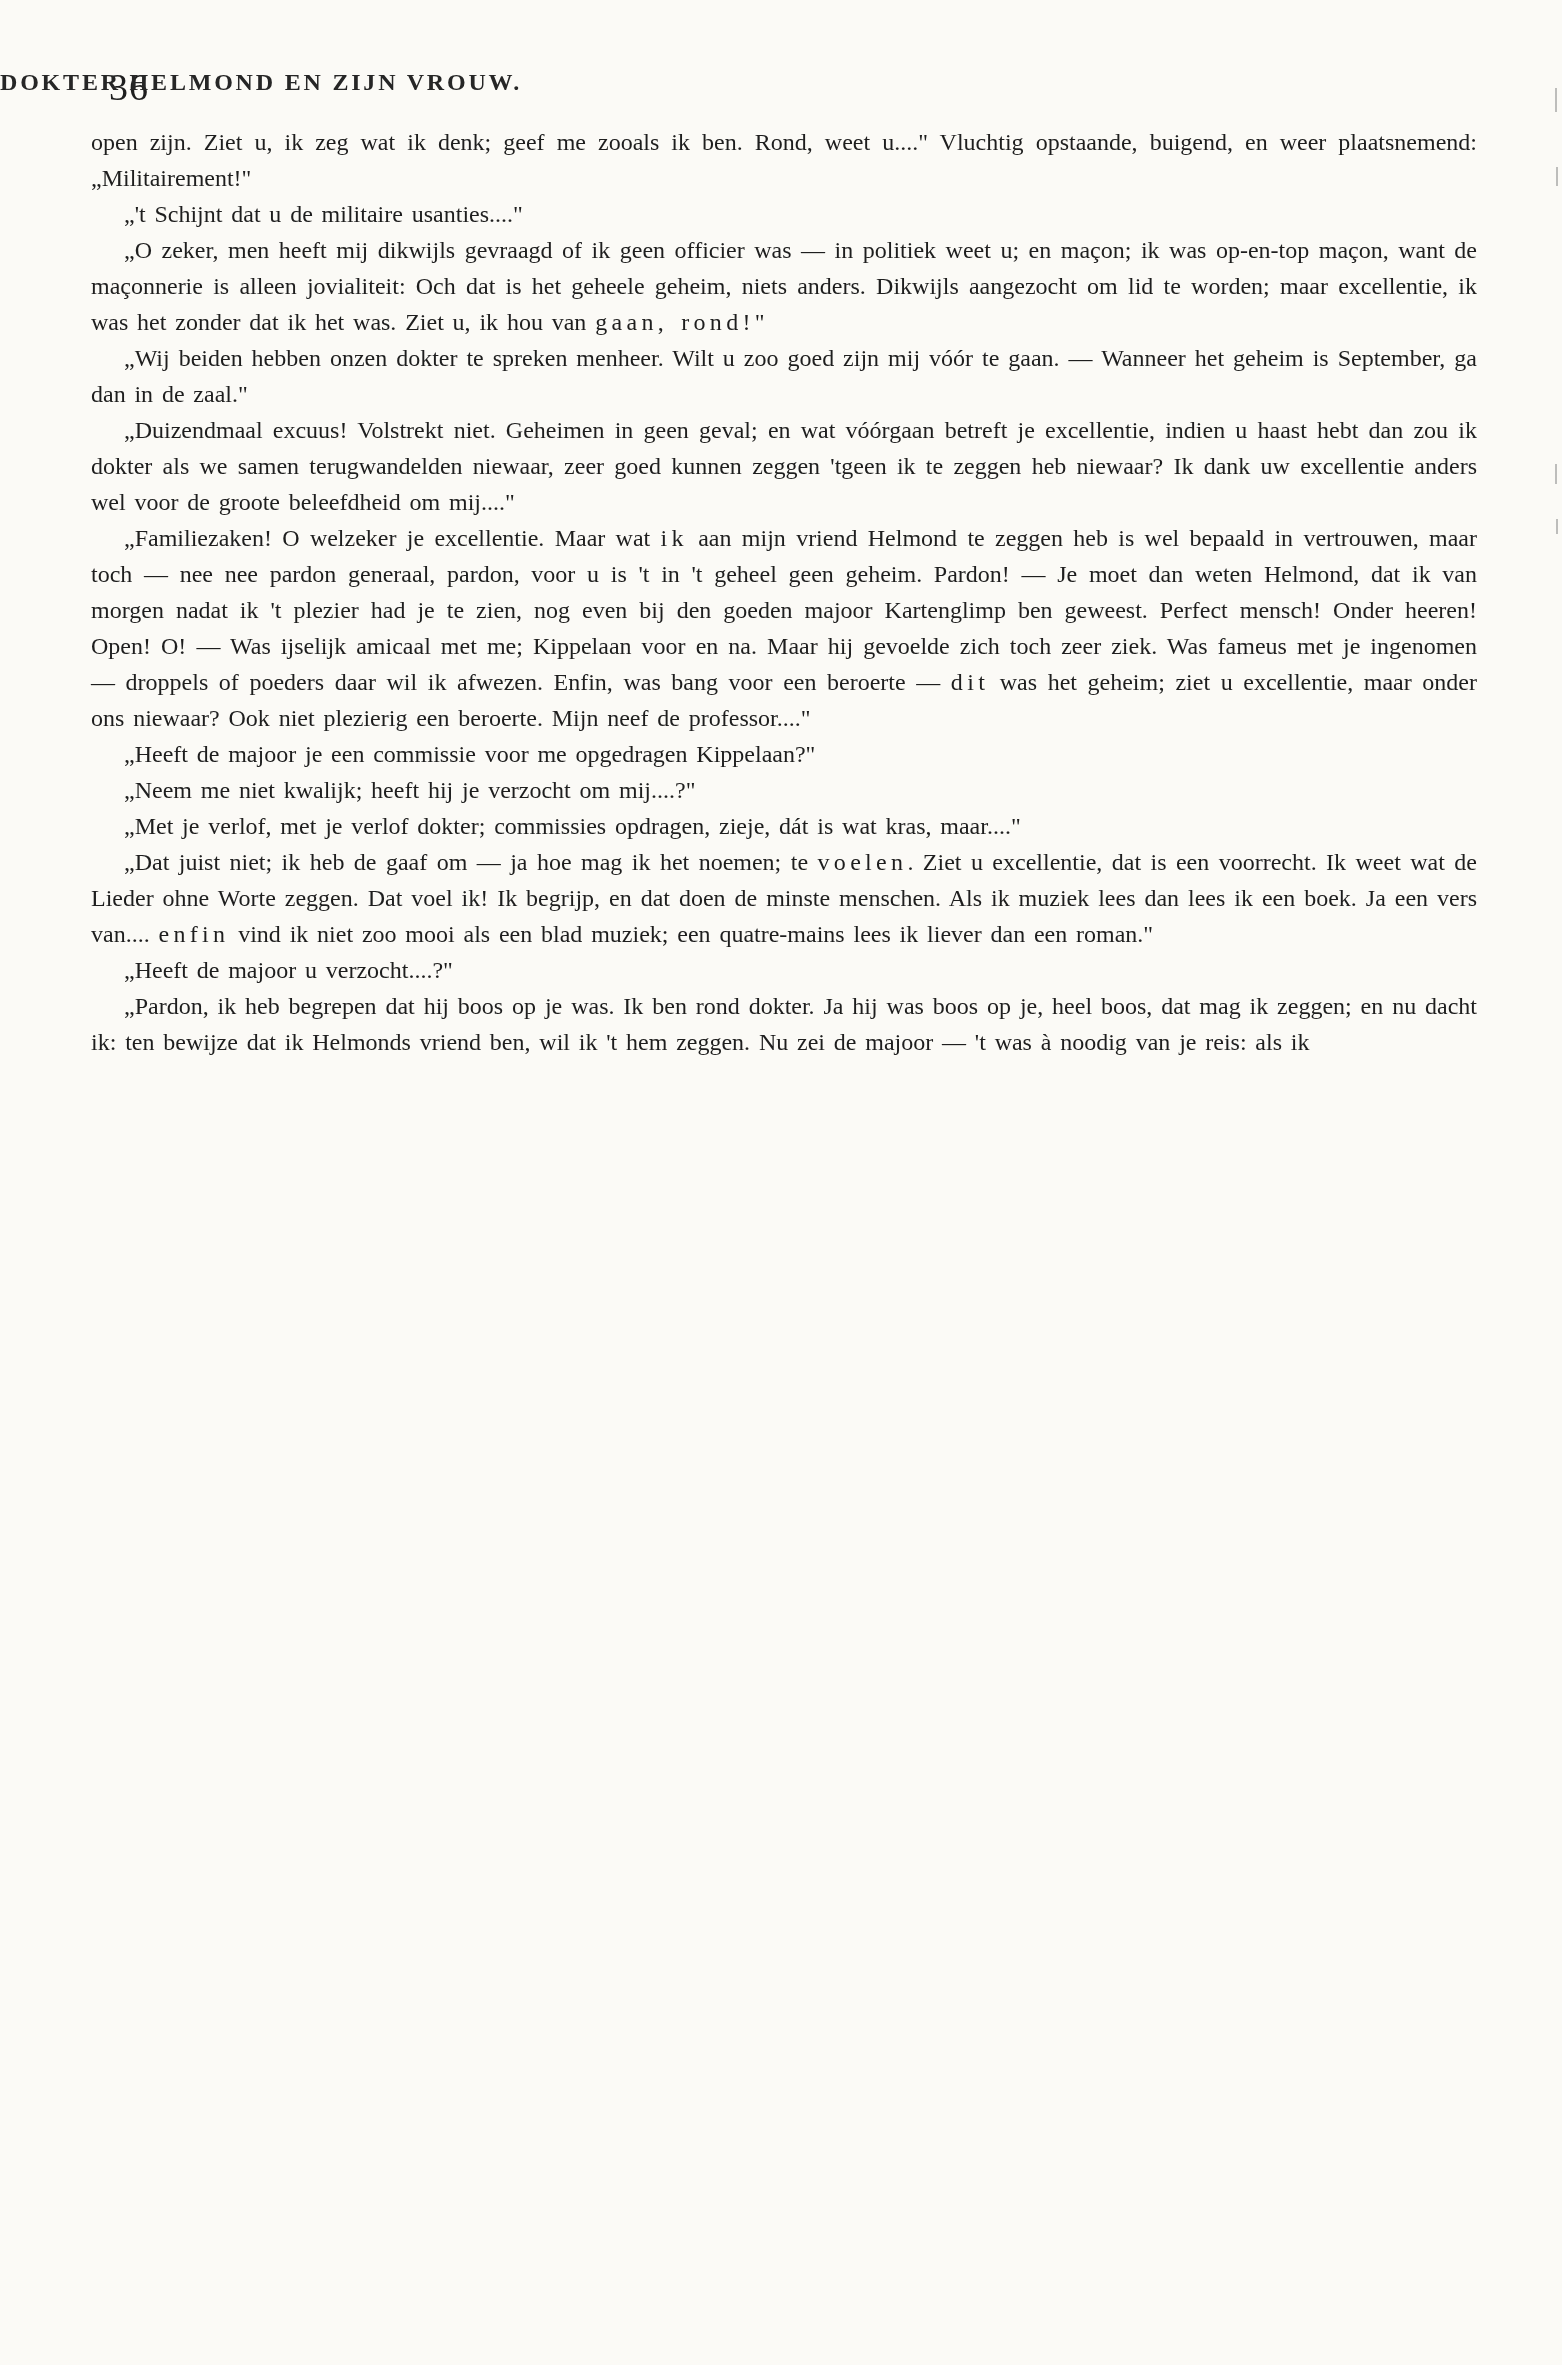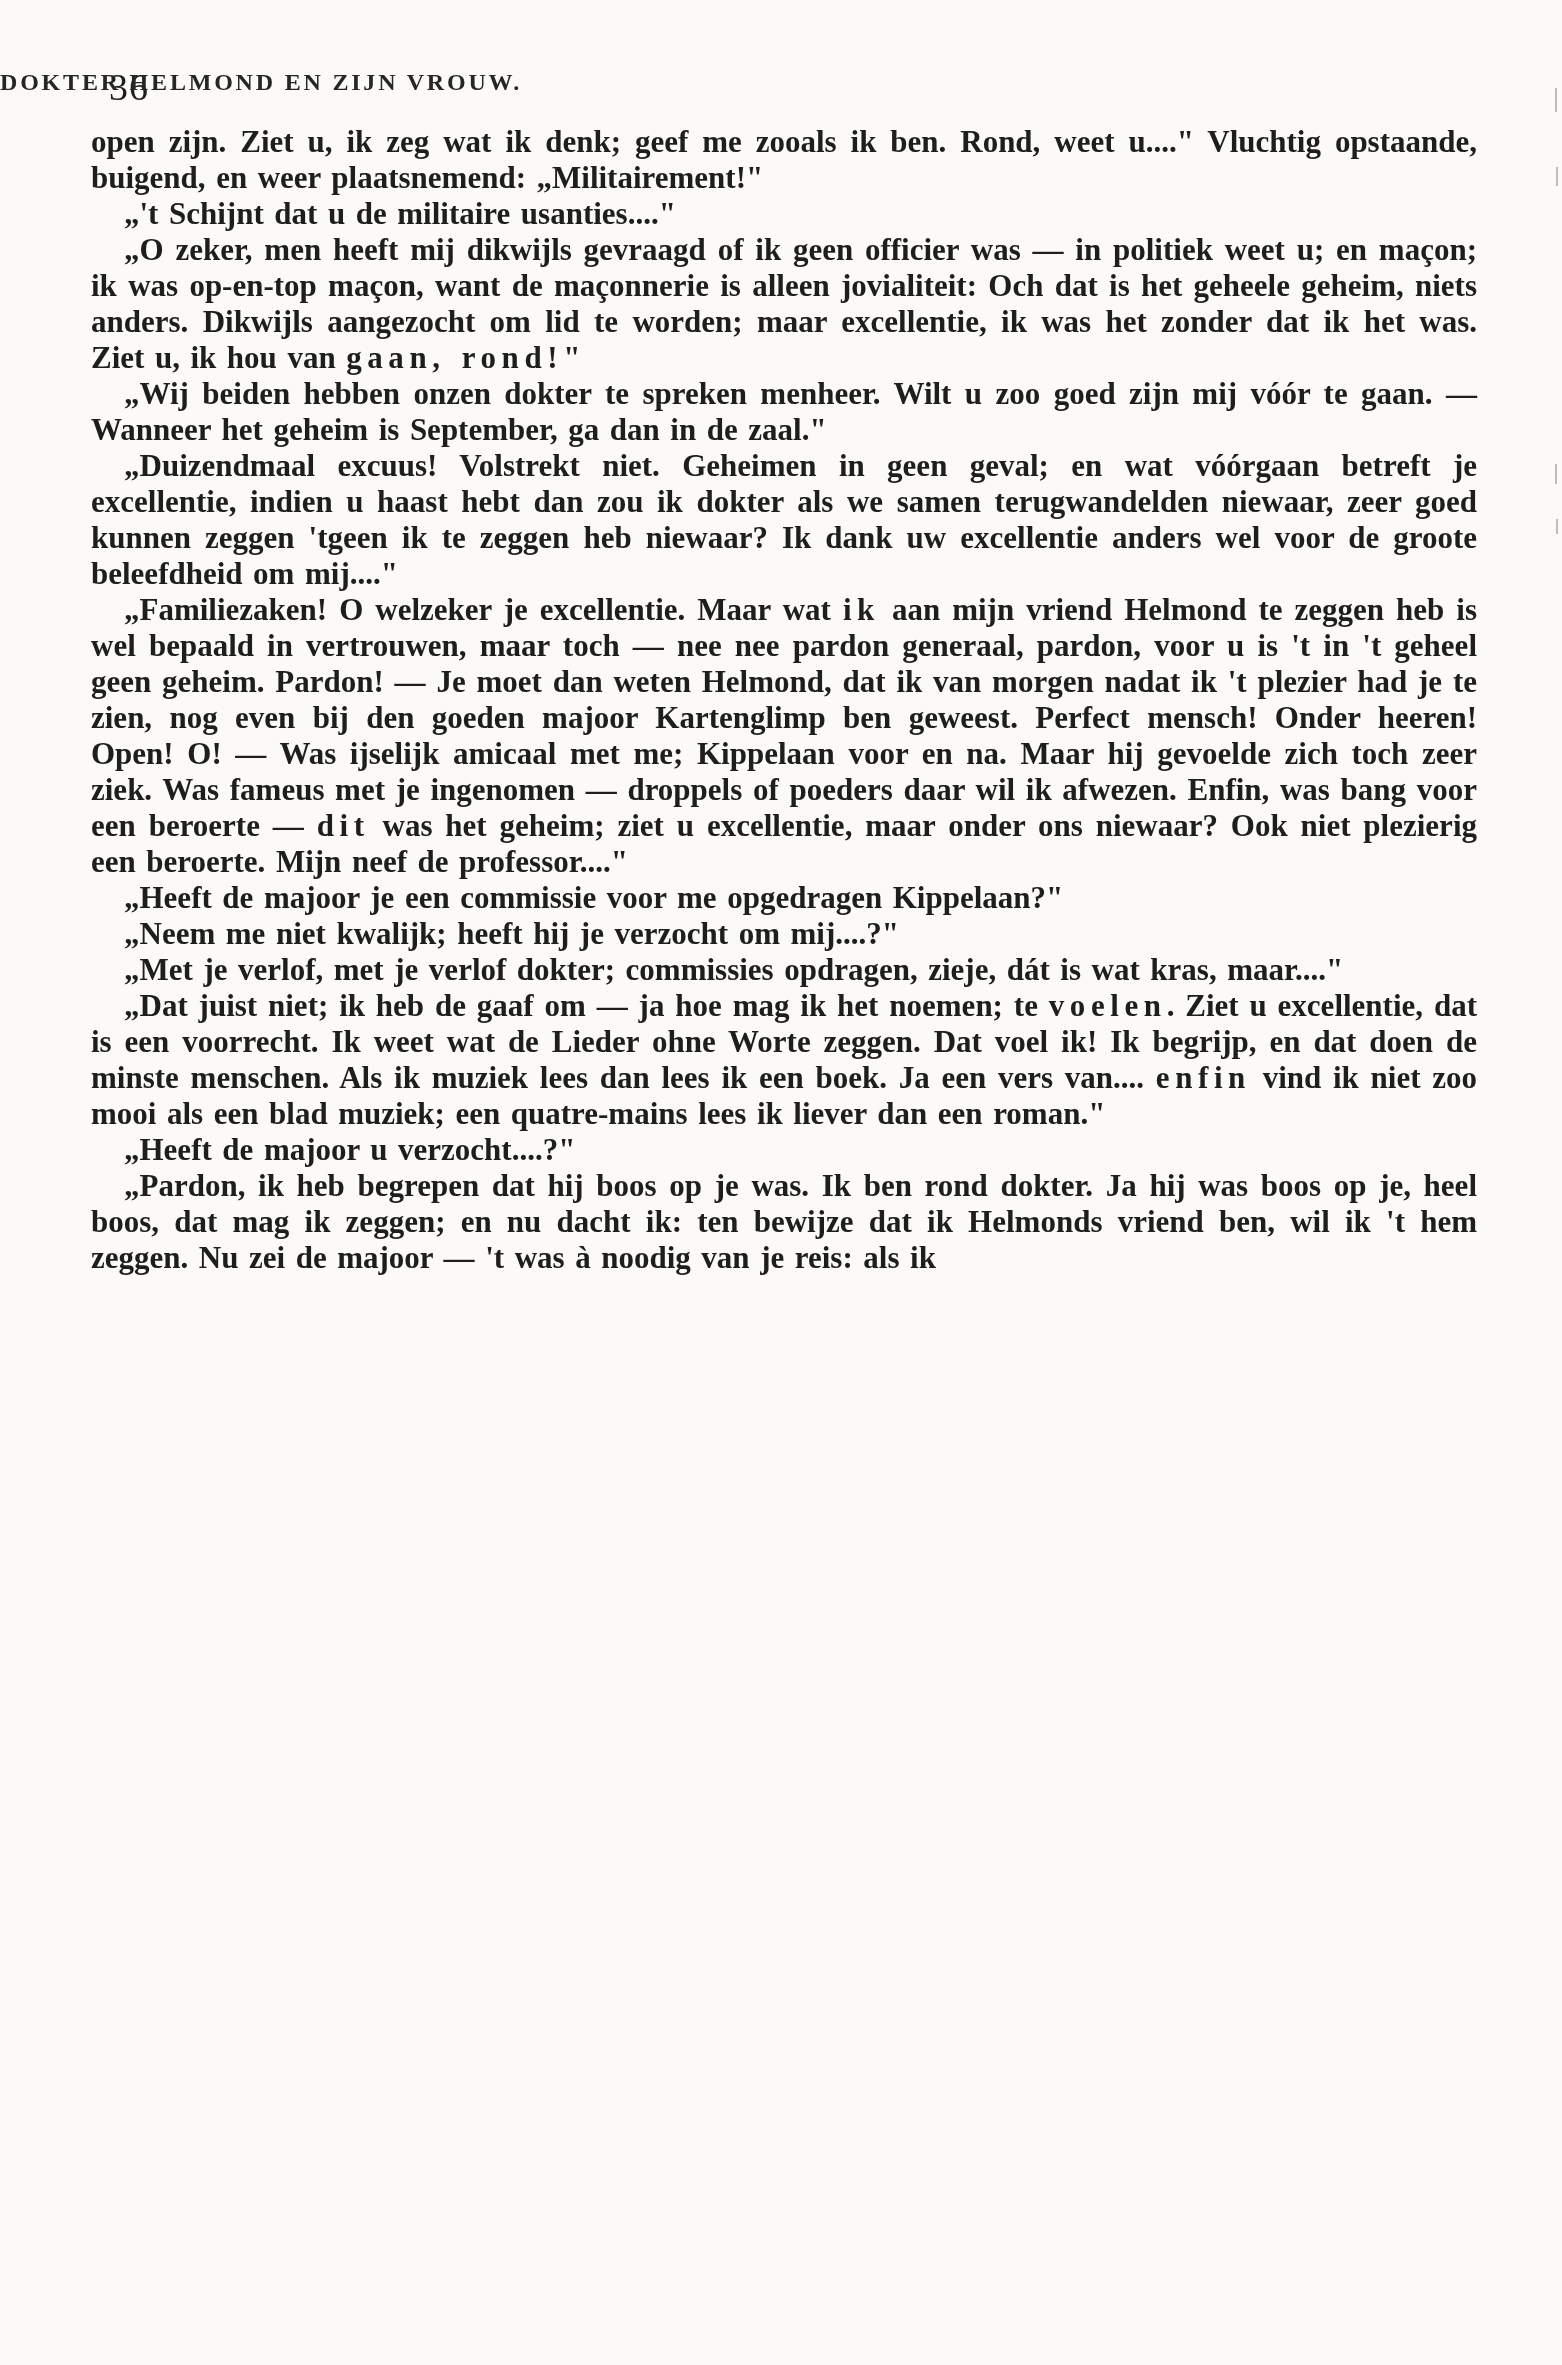--- a/index.html
+++ b/index.html
@@ -39,25 +39,24 @@
     font-size: 24px;
     letter-spacing: 2.8px;
     font-weight: bold;
     color: #262626;
   }
   .body-text {
     position: absolute;
     top: 124px;
     left: 91px;
     width: 1386px;
-    font-size: 31px;
+    font-size: 24px;
     line-height: 36px;
     text-align: justify;
     word-spacing: 2.8px;
-    font-weight: bold;
   }
   .body-text p {
     margin: 0;
     text-indent: 33px;
   }
   .body-text p.noindent {
     text-indent: 0;
   }
   .sperr {
     letter-spacing: 0.18em;

